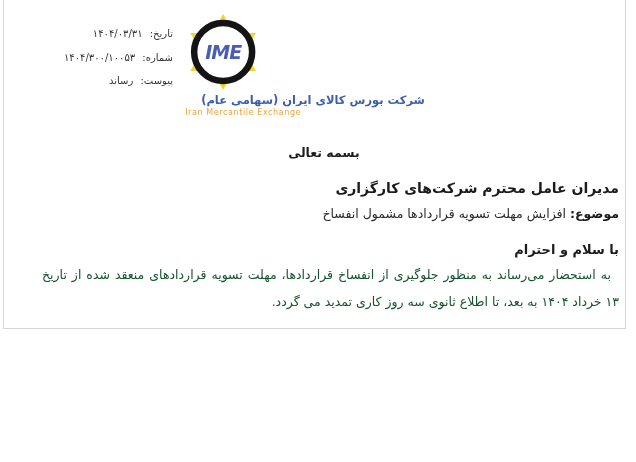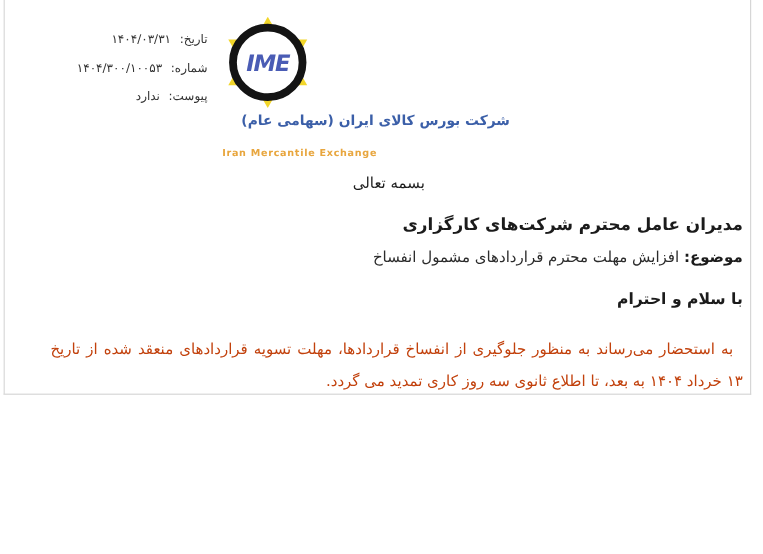--- a/index.html
+++ b/index.html
@@ -46,35 +46,34 @@
   .company-fa{
     margin-top:3px;
     font-size:11.5px;
     font-weight:bold;
     color:#3b5fa8;
     white-space:nowrap;
     direction:rtl;
     margin-left:16px;
   }
   .company-en{
-    margin-top:16px;
+    margin-top:1px;
     font-size:8px;
     color:#e8a63e;
     letter-spacing:0.6px;
     white-space:nowrap;
-    font-weight:bold;
   }
 
   
   .bismillah{
     position:absolute;
     top:145px;left:0;right:4px;
     text-align:center;
     font-size:12.5px;
-    font-weight:normal;
+    font-weight:bold;
     direction:rtl;
     color:#1d1d1d;
     padding-left:16px;
   }
   .recipient{
     position:absolute;
     top:180px;right:17px;
     direction:rtl;
     font-size:14px;
     font-weight:bold;
@@ -95,27 +94,27 @@
     position:absolute;
     top:242px;right:17px;
     direction:rtl;
     font-size:13px;
     font-weight:bold;
     color:#1b1b1b;
     white-space:nowrap;
   }
   .body-text{
     position:absolute;
-    top:277px;right:17px;left:42px;
+    top:261px;right:17px;left:42px;
     direction:rtl;
     text-align:justify;
     text-indent:8px;
     font-size:12.5px;
     line-height:27px;
-    color:#c2410c;
+    color:#14532d;
   }
   .signature{
     position:absolute;
     top:354px;left:76px;
     direction:rtl;
     font-size:13.5px;
     font-weight:bold;
     color:#1b1b1b;
     white-space:nowrap;
   }
@@ -130,21 +129,21 @@
     <div>
       <span class="lbl">تاریخ:</span>
       <span class="val">۱۴۰۴/۰۳/۳۱</span>
     </div>
     <div>
       <span class="lbl">شماره:</span>
       <span class="val">۱۴۰۴/۳۰۰/۱۰۰۵۳</span>
     </div>
     <div>
       <span class="lbl">پیوست:</span>
-      <span class="val">ندارد</span>
+      <span class="val">رساند</span>
     </div>
   </div>
 
   <div class="logo-block">
     <svg class="logo-svg" width="76" height="76" viewBox="0 0 76 76">
 
       <polygon points="38,0 5.1,57 70.9,57" fill="#f2d62a"></polygon>
       <polygon points="38,76 5.1,19 70.9,19" fill="#f2d62a"></polygon>
 
       <circle cx="38" cy="38" r="29" fill="#ffffff" stroke="#141414" stroke-width="6.5"></circle>
@@ -153,20 +152,20 @@
     </svg>
     <div class="company-fa">شرکت بورس کالای ایران (سهامی عام)</div>
     <div class="company-en">Iran Mercantile Exchange</div>
   </div>
 
   <div class="bismillah">بسمه تعالی</div>
 
   <div class="recipient">مدیران عامل محترم شرکت‌های کارگزاری</div>
 
   <div class="subject">
-    <span class="subject-label">موضوع:</span><span> افزایش مهلت محترم قراردادهای مشمول انفساخ</span>
+    <span class="subject-label">موضوع:</span><span> افزایش مهلت تسویه قراردادها مشمول انفساخ</span>
   </div>
 
   <div class="salutation">با سلام و احترام</div>
 
   <div class="body-text">به استحضار می‌رساند به منظور جلوگیری از انفساخ قراردادها، مهلت تسویه قراردادهای منعقد شده از تاریخ ۱۳ خرداد ۱۴۰۴ به بعد، تا اطلاع ثانوی سه روز کاری تمدید می گردد.</div>
 
 </div>
 
 </body></html>

